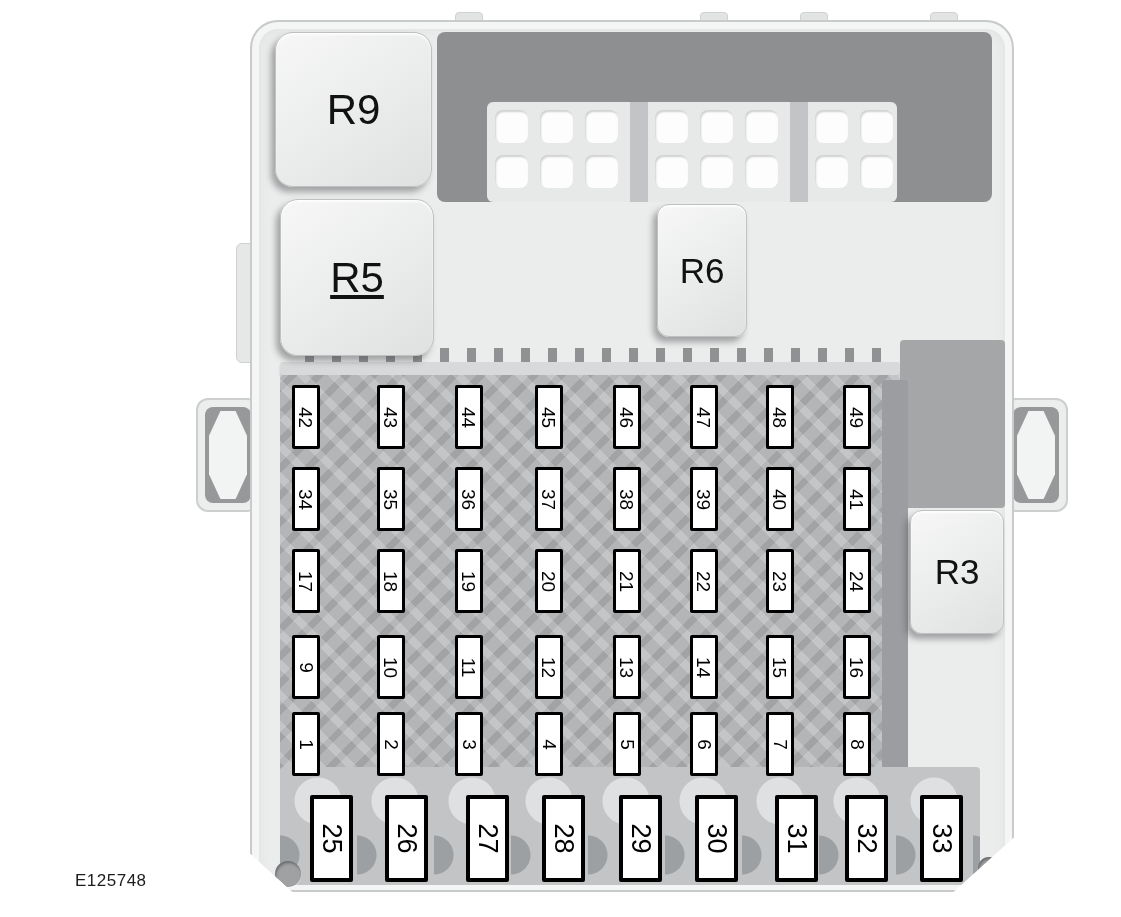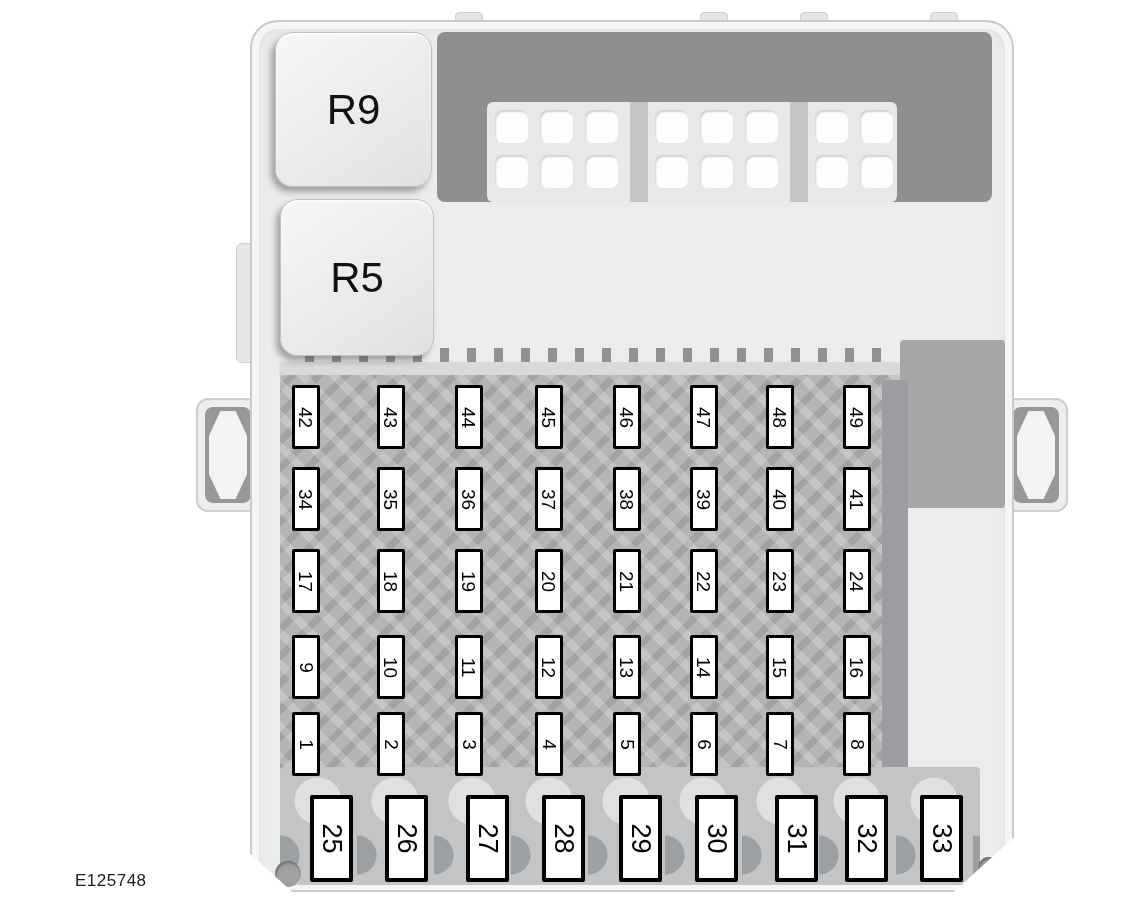--- a/index.html
+++ b/index.html
@@ -120,22 +120,28 @@
     <div class="tick-strip"></div>
     <div class="shelf"></div>
     <div class="fuse-panel"></div>
     <div class="right-gray-patch"></div>
     <div class="right-dark-strip"></div>
     <div class="bottom-strip"></div>
 
     <div class="relay big" style="left:23px;top:10px;width:155px;height:153px;">
         <span>R9</span>
       </div>
-    <div class="relay big" style="left:28px;top:177px;width:152px;height:155px;">
+    <div class="relay big" style="left:28px;top:177px;width:152px;height:155px;text-decoration:underline;">
         <span>R5</span>
+      </div>
+    <div class="relay small" style="left:405px;top:182px;width:88px;height:131px;">
+        <span>R6</span>
+      </div>
+    <div class="relay small" style="left:658px;top:488px;width:92px;height:122px;">
+        <span>R3</span>
       </div>
 
     <div id="fuse-grid">
         <div class="fuse fuse-sm" style="left: 40px; top: 363px;">
           <span>42</span>
         </div>
         <div class="fuse fuse-sm" style="left: 125px; top: 363px;">
           <span>43</span>
         </div>
         <div class="fuse fuse-sm" style="left: 203px; top: 363px;">

